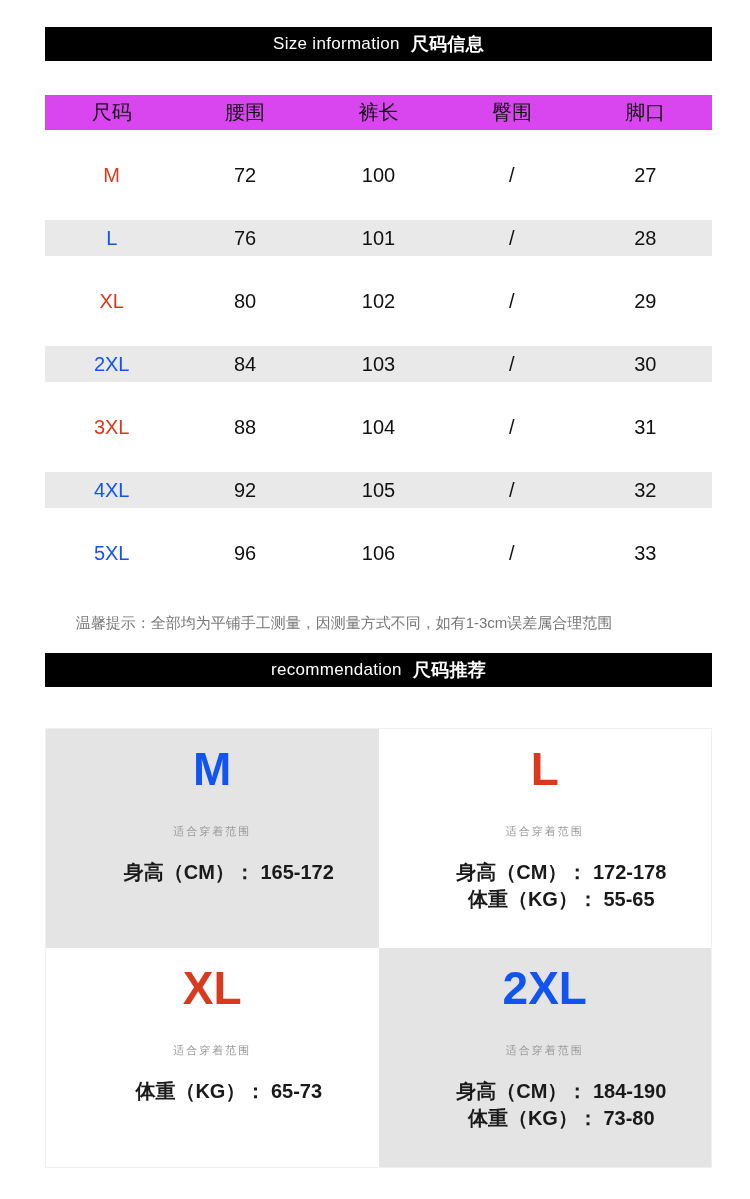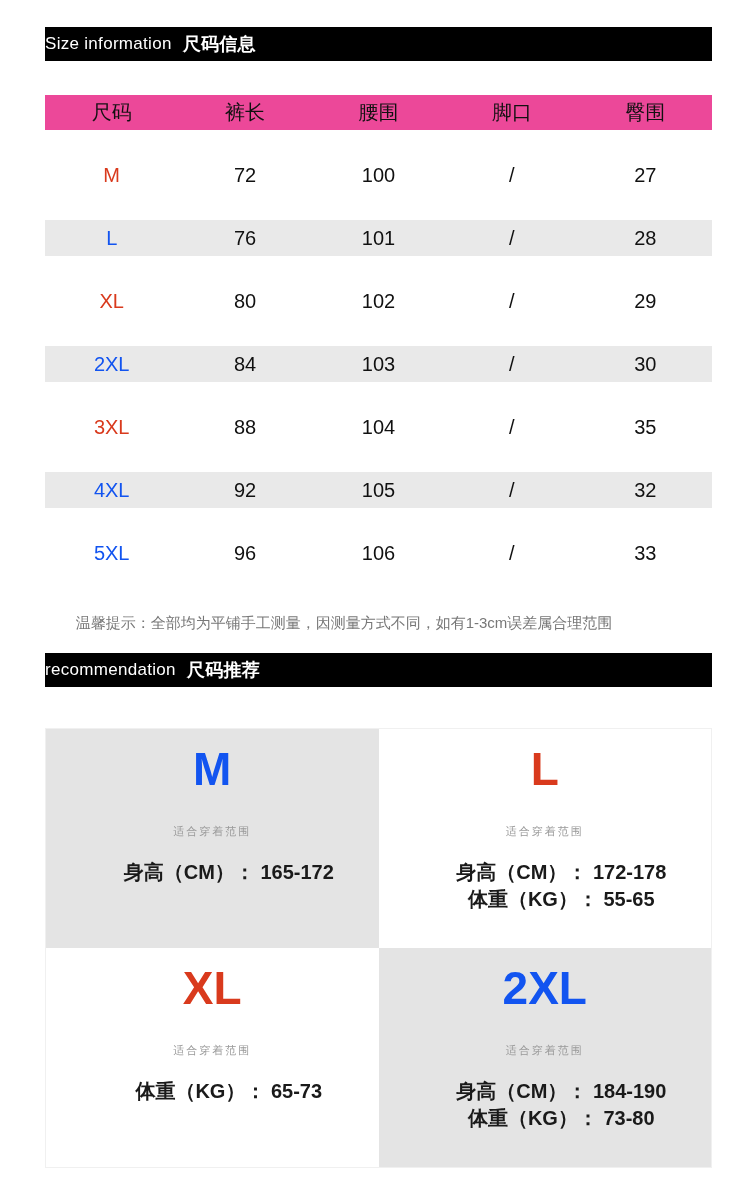--- a/index.html
+++ b/index.html
@@ -5,31 +5,31 @@
   html,body{margin:0;padding:0;}
   body{
     width:750px;height:1199px;background:#ffffff;overflow:hidden;
     font-family:"Liberation Sans","DejaVu Sans",sans-serif;
     -webkit-font-smoothing:antialiased;
   }
   .wrap{width:667px;margin-left:45px;}
   
   .banner{
     height:34px;background:#000;color:#fff;
-    display:flex;align-items:center;justify-content:flex-start;
+    display:flex;align-items:center;justify-content:center;
     font-size:17px;letter-spacing:.3px;
   }
   .banner .en{font-weight:400;}
   .banner .zh{font-weight:700;font-size:18px;margin-left:11px;}
   #banner-size{margin-top:27px;}
   #banner-reco{margin-top:19px;}
   
   .table{margin-top:34px;}
   .trow{display:grid;grid-template-columns:repeat(5,1fr);align-items:center;text-align:center;}
-  .trow.head{height:35px;background:#ec4899;font-size:17px;color:#222;}
+  .trow.head{height:35px;background:#d946ef;font-size:17px;color:#222;}
   .trow.light{height:90px;background:#fff;}
   .trow.band{height:36px;background:#e9e9e9;}
   .tcell{font-size:20px;color:#111;}
   .tcell.size{font-size:20px;}
   
   .note{
     margin-top:14px;text-align:center;width:688px;margin-left:-45px;
     font-size:15px;color:#777;height:22px;line-height:22px;
   }
   
@@ -48,24 +48,24 @@
 <div class="wrap">
 
   <div class="banner" id="banner-size">
     <span class="en">Size information</span>
     <span class="zh">尺码信息</span>
   </div>
 
   <div class="table">
     <div class="trow head">
       <div class="tcell">尺码</div>
+      <div class="tcell">腰围</div>
       <div class="tcell">裤长</div>
-      <div class="tcell">腰围</div>
+      <div class="tcell">臀围</div>
       <div class="tcell">脚口</div>
-      <div class="tcell">臀围</div>
     </div>
 
     <div class="trow light">
       <div class="tcell size" style="color: rgb(217, 58, 29);">M</div>
       <div class="tcell">72</div>
       <div class="tcell">100</div>
       <div class="tcell">/</div>
       <div class="tcell">27</div>
     </div>
     <div class="trow band">
@@ -87,21 +87,21 @@
       <div class="tcell">84</div>
       <div class="tcell">103</div>
       <div class="tcell">/</div>
       <div class="tcell">30</div>
     </div>
     <div class="trow light">
       <div class="tcell size" style="color: rgb(217, 58, 29);">3XL</div>
       <div class="tcell">88</div>
       <div class="tcell">104</div>
       <div class="tcell">/</div>
-      <div class="tcell">35</div>
+      <div class="tcell">31</div>
     </div>
     <div class="trow band">
       <div class="tcell size" style="color: rgb(18, 84, 240);">4XL</div>
       <div class="tcell">92</div>
       <div class="tcell">105</div>
       <div class="tcell">/</div>
       <div class="tcell">32</div>
     </div>
     <div class="trow light">
       <div class="tcell size" style="color: rgb(18, 84, 240);">5XL</div>

